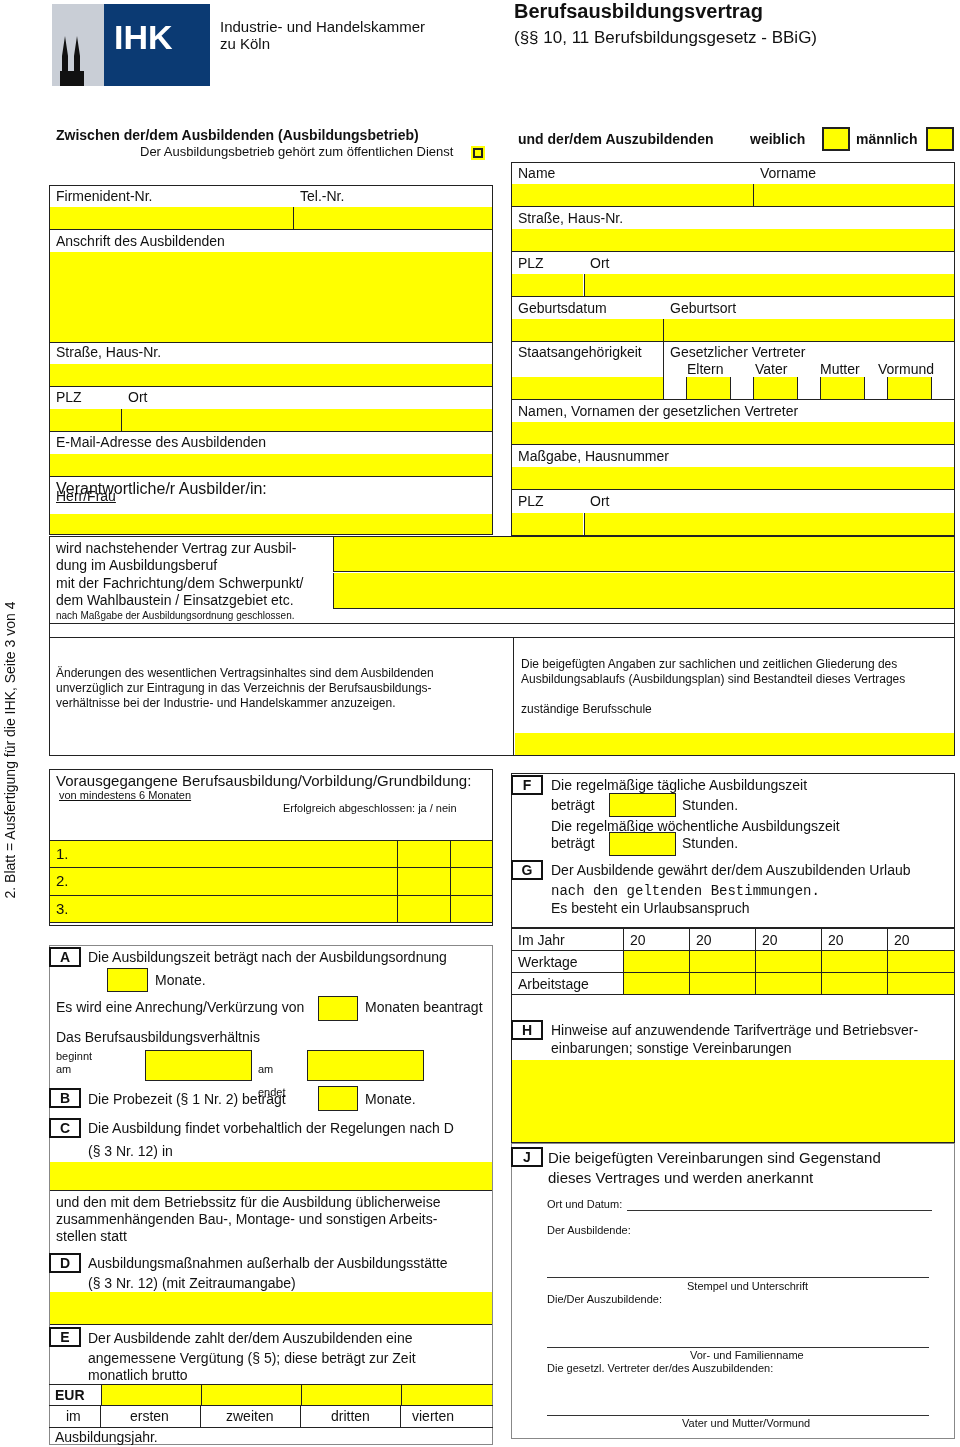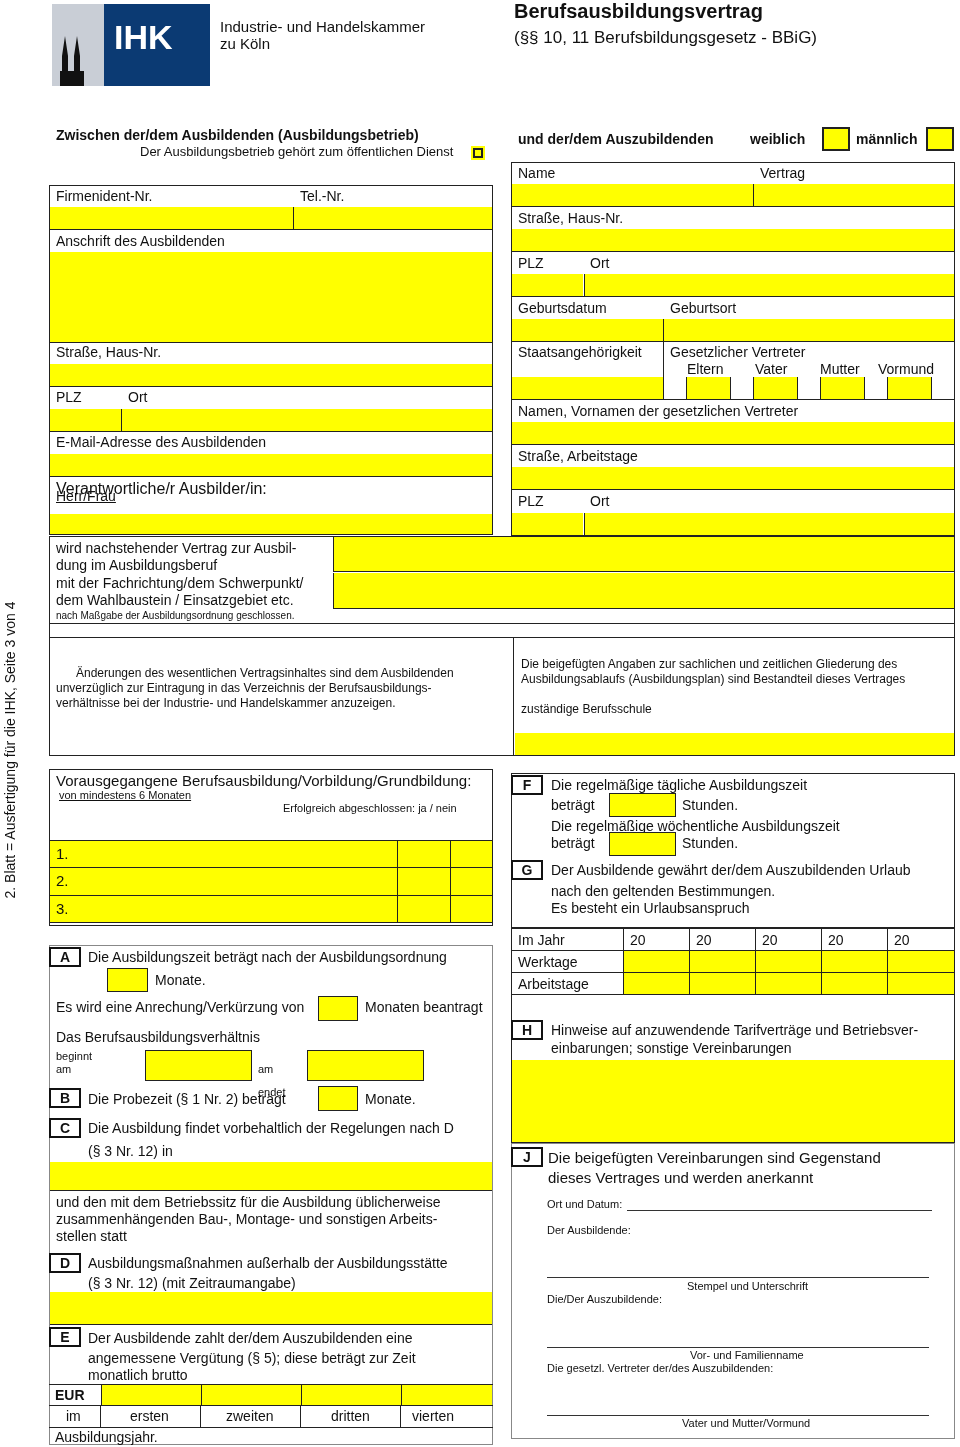--- a/index.html
+++ b/index.html
@@ -68,21 +68,21 @@
 <div class="field" style="left:50px;top:514px;width:442px;height:20px;"></div>
 
 <div class="tb" style="left:518px;top:131px;">und der/dem Auszubildenden</div>
 <div class="tb" style="left:750px;top:131px;">weiblich</div>
 <div class="yb" style="left:822px;top:127px;width:28px;height:24px;border-width:2px;"></div>
 <div class="tb" style="left:856px;top:131px;">männlich</div>
 <div class="yb" style="left:926px;top:127px;width:28px;height:24px;border-width:2px;"></div>
 
 <div class="box" style="left:511px;top:162px;width:444px;height:374px;"></div>
 <div class="t" style="left:518px;top:165px;">Name</div>
-<div class="t" style="left:760px;top:165px;">Vertrag</div>
+<div class="t" style="left:760px;top:165px;">Vorname</div>
 <div class="field" style="left:512px;top:184px;width:241px;height:22px;"></div>
 <div class="field" style="left:754px;top:184px;width:200px;height:22px;"></div>
 <div class="vl" style="left:753px;top:184px;height:22px;"></div>
 <div class="hl" style="left:511px;top:206px;width:444px;"></div>
 <div class="t" style="left:518px;top:210px;">Straße, Haus-Nr.</div>
 <div class="field" style="left:512px;top:229px;width:442px;height:22px;"></div>
 <div class="hl" style="left:511px;top:251px;width:444px;"></div>
 <div class="t" style="left:518px;top:255px;">PLZ</div>
 <div class="t" style="left:590px;top:255px;">Ort</div>
 <div class="field" style="left:512px;top:274px;width:71px;height:22px;"></div>
@@ -104,41 +104,41 @@
 <div class="t" style="left:820px;top:361px;">Mutter</div>
 <div class="t" style="left:878px;top:361px;">Vormund</div>
 <div class="field" style="left:686px;top:377px;width:45px;height:22px;border-left:1.5px solid #222;border-right:1.5px solid #222;"></div>
 <div class="field" style="left:753px;top:377px;width:45px;height:22px;border-left:1.5px solid #222;border-right:1.5px solid #222;"></div>
 <div class="field" style="left:820px;top:377px;width:45px;height:22px;border-left:1.5px solid #222;border-right:1.5px solid #222;"></div>
 <div class="field" style="left:887px;top:377px;width:45px;height:22px;border-left:1.5px solid #222;border-right:1.5px solid #222;"></div>
 <div class="hl" style="left:511px;top:399px;width:444px;"></div>
 <div class="t" style="left:518px;top:403px;">Namen, Vornamen der gesetzlichen Vertreter</div>
 <div class="field" style="left:512px;top:422px;width:442px;height:22px;"></div>
 <div class="hl" style="left:511px;top:444px;width:444px;"></div>
-<div class="t" style="left:518px;top:448px;">Straße, Arbeitstage</div>
+<div class="t" style="left:518px;top:448px;">Maßgabe, Hausnummer</div>
 <div class="field" style="left:512px;top:467px;width:442px;height:22px;"></div>
 <div class="hl" style="left:511px;top:489px;width:444px;"></div>
 <div class="t" style="left:518px;top:493px;">PLZ</div>
 <div class="t" style="left:590px;top:493px;">Ort</div>
 <div class="field" style="left:512px;top:513px;width:71px;height:22px;"></div>
 <div class="field" style="left:585px;top:513px;width:369px;height:22px;"></div>
 <div class="vl" style="left:584px;top:513px;height:22px;"></div>
 
 <div class="box" style="left:49px;top:536px;width:906px;height:220px;"></div>
 <div class="t" style="left:56px;top:540px;">wird nachstehender Vertrag zur Ausbil-</div>
 <div class="t" style="left:56px;top:557px;">dung im Ausbildungsberuf</div>
 <div class="t" style="left:56px;top:575px;">mit der Fachrichtung/dem Schwerpunkt/</div>
 <div class="t" style="left:56px;top:592px;">dem Wahlbaustein / Einsatzgebiet etc.</div>
 <div class="ts" style="left:56px;top:610px;font-size:10px;">nach Maßgabe der Ausbildungsordnung geschlossen.</div>
 <div class="field" style="left:333px;top:537px;width:621px;height:35px;border-left:1.5px solid #222;border-bottom:1.5px solid #222;"></div>
 <div class="field" style="left:333px;top:573px;width:621px;height:36px;border-left:1.5px solid #222;border-bottom:1.5px solid #222;"></div>
 <div class="hl" style="left:49px;top:623px;width:906px;"></div>
 <div class="hl" style="left:49px;top:637px;width:906px;"></div>
 <div class="vl" style="left:513px;top:637px;height:119px;"></div>
-<div class="t" style="left:56px;top:667px;font-size:12px;margin-left:20px;">Änderungen des wesentlichen Vertragsinhaltes sind dem Ausbildenden</div>
+<div class="t" style="left:56px;top:667px;font-size:12px;">Änderungen des wesentlichen Vertragsinhaltes sind dem Ausbildenden</div>
 <div class="t" style="left:56px;top:682px;font-size:12px;">unverzüglich zur Eintragung in das Verzeichnis der Berufsausbildungs-</div>
 <div class="t" style="left:56px;top:697px;font-size:12px;">verhältnisse bei der Industrie- und Handelskammer anzuzeigen.</div>
 <div class="t" style="left:521px;top:658px;font-size:12px;">Die beigefügten Angaben zur sachlichen und zeitlichen Gliederung des</div>
 <div class="t" style="left:521px;top:673px;font-size:12px;">Ausbildungsablaufs (Ausbildungsplan) sind Bestandteil dieses Vertrages</div>
 <div class="t" style="left:521px;top:703px;font-size:12px;">zuständige Berufsschule</div>
 <div class="field" style="left:515px;top:733px;width:439px;height:22px;"></div>
 
 <div class="box" style="left:49px;top:769px;width:444px;height:157px;"></div>
 <div class="t" style="left:56px;top:772px;font-size:15px;">Vorausgegangene Berufsausbildung/Vorbildung/Grundbildung:</div>
 <div class="ts" style="left:59px;top:789px;text-decoration:underline;">von mindestens 6 Monaten</div>
@@ -214,21 +214,21 @@
 <div class="t" style="left:551px;top:777px;">Die regelmäßige tägliche Ausbildungszeit</div>
 <div class="t" style="left:551px;top:797px;">beträgt</div>
 <div class="yb" style="left:609px;top:793px;width:67px;height:24px;"></div>
 <div class="t" style="left:682px;top:797px;">Stunden.</div>
 <div class="t" style="left:551px;top:818px;">Die regelmäßige wöchentliche Ausbildungszeit</div>
 <div class="t" style="left:551px;top:835px;">beträgt</div>
 <div class="yb" style="left:609px;top:832px;width:67px;height:24px;"></div>
 <div class="t" style="left:682px;top:835px;">Stunden.</div>
 <div class="letter" style="left:511px;top:860px;">G</div>
 <div class="t" style="left:551px;top:862px;">Der Ausbildende gewährt der/dem Auszubildenden Urlaub</div>
-<div class="t" style="left:551px;top:883px;">nach den geltenden Bestimmungen.</div>
+<div class="t" style="left:551px;top:883px;font-family:Liberation Mono, monospace;">nach den geltenden Bestimmungen.</div>
 <div class="t" style="left:551px;top:900px;">Es besteht ein Urlaubsanspruch</div>
 
 <div class="box" style="left:511px;top:928px;width:444px;height:67px;"></div>
 <div class="t" style="left:518px;top:932px;">Im Jahr</div>
 <div class="t" style="left:630px;top:932px;">20</div>
 <div class="t" style="left:696px;top:932px;">20</div>
 <div class="t" style="left:762px;top:932px;">20</div>
 <div class="t" style="left:828px;top:932px;">20</div>
 <div class="t" style="left:894px;top:932px;">20</div>
 <div class="hl" style="left:511px;top:950px;width:444px;"></div>

